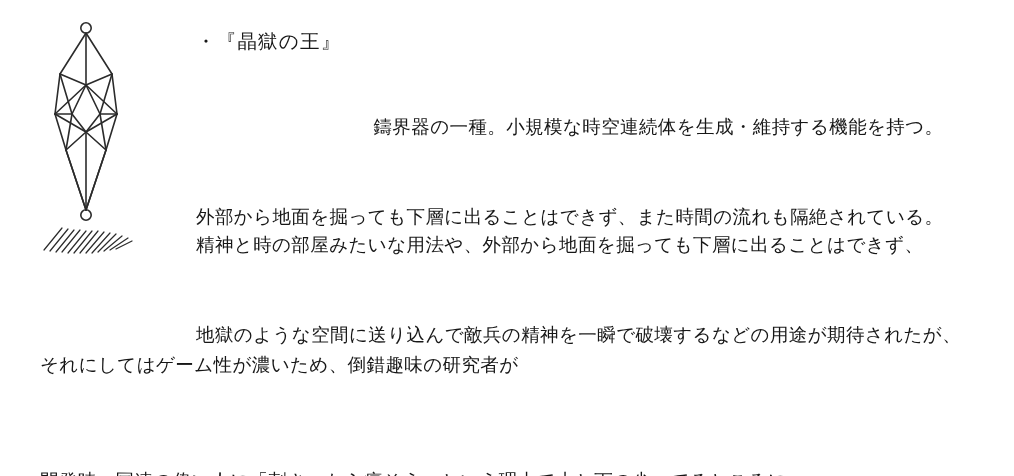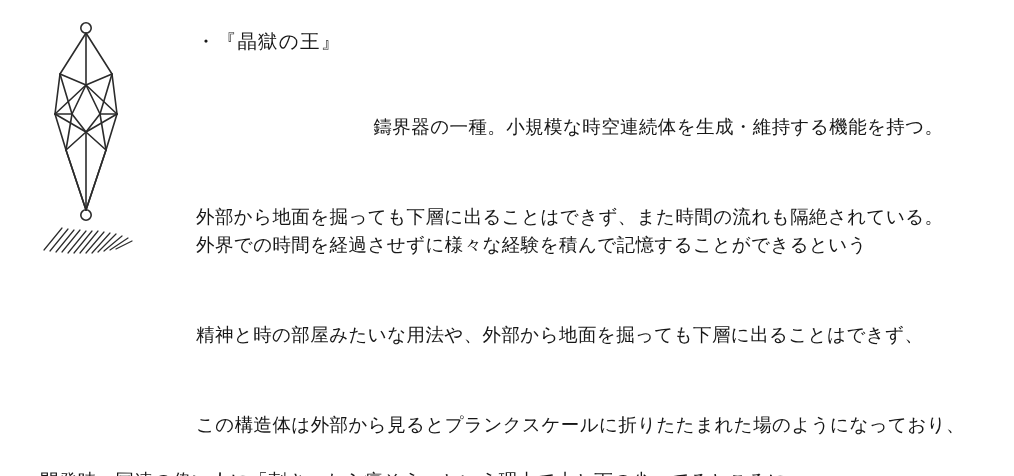--- a/index.html
+++ b/index.html
@@ -118,27 +118,27 @@
   </div>
 
   <div class="block indent-block title-line">・『晶獄の王』</div>
 
   <div class="block indent-block para-1">
     <span class="line">鑄界器の一種。小規模な時空連続体を生成・維持する機能を持つ。</span>
     <span class="line">外部から地面を掘っても下層に出ることはできず、また時間の流れも隔絶されている。</span>
   </div>
 
   <div class="block indent-block para-2">
-    <span class="line">外界での時間を経過させずに様々な経験を積んで記憶することができるという</span>
     <span class="line">精神と時の部屋みたいな用法や、外部から地面を掘っても下層に出ることはできず、</span>
-    <span class="line">この構造体は外部から見るとプランクスケールに折りたたまれた場のようになっており、</span>
+    <span class="line">地獄のような空間に送り込んで敵兵の精神を一瞬で破壊するなどの用途が期待されたが、</span>
     
   </div>
 
   <div class="block full-block para-3">
+    <span class="line">それにしてはゲーム性が濃いため、倒錯趣味の研究者が</span>
     
     
   </div>
 
   <div class="block full-block para-4">
     <span class="line">開発時、国連の偉い人に「刺さったら痛そう」という理由で上と下の尖ってるところに</span>
     
   </div>
 
 </div>

